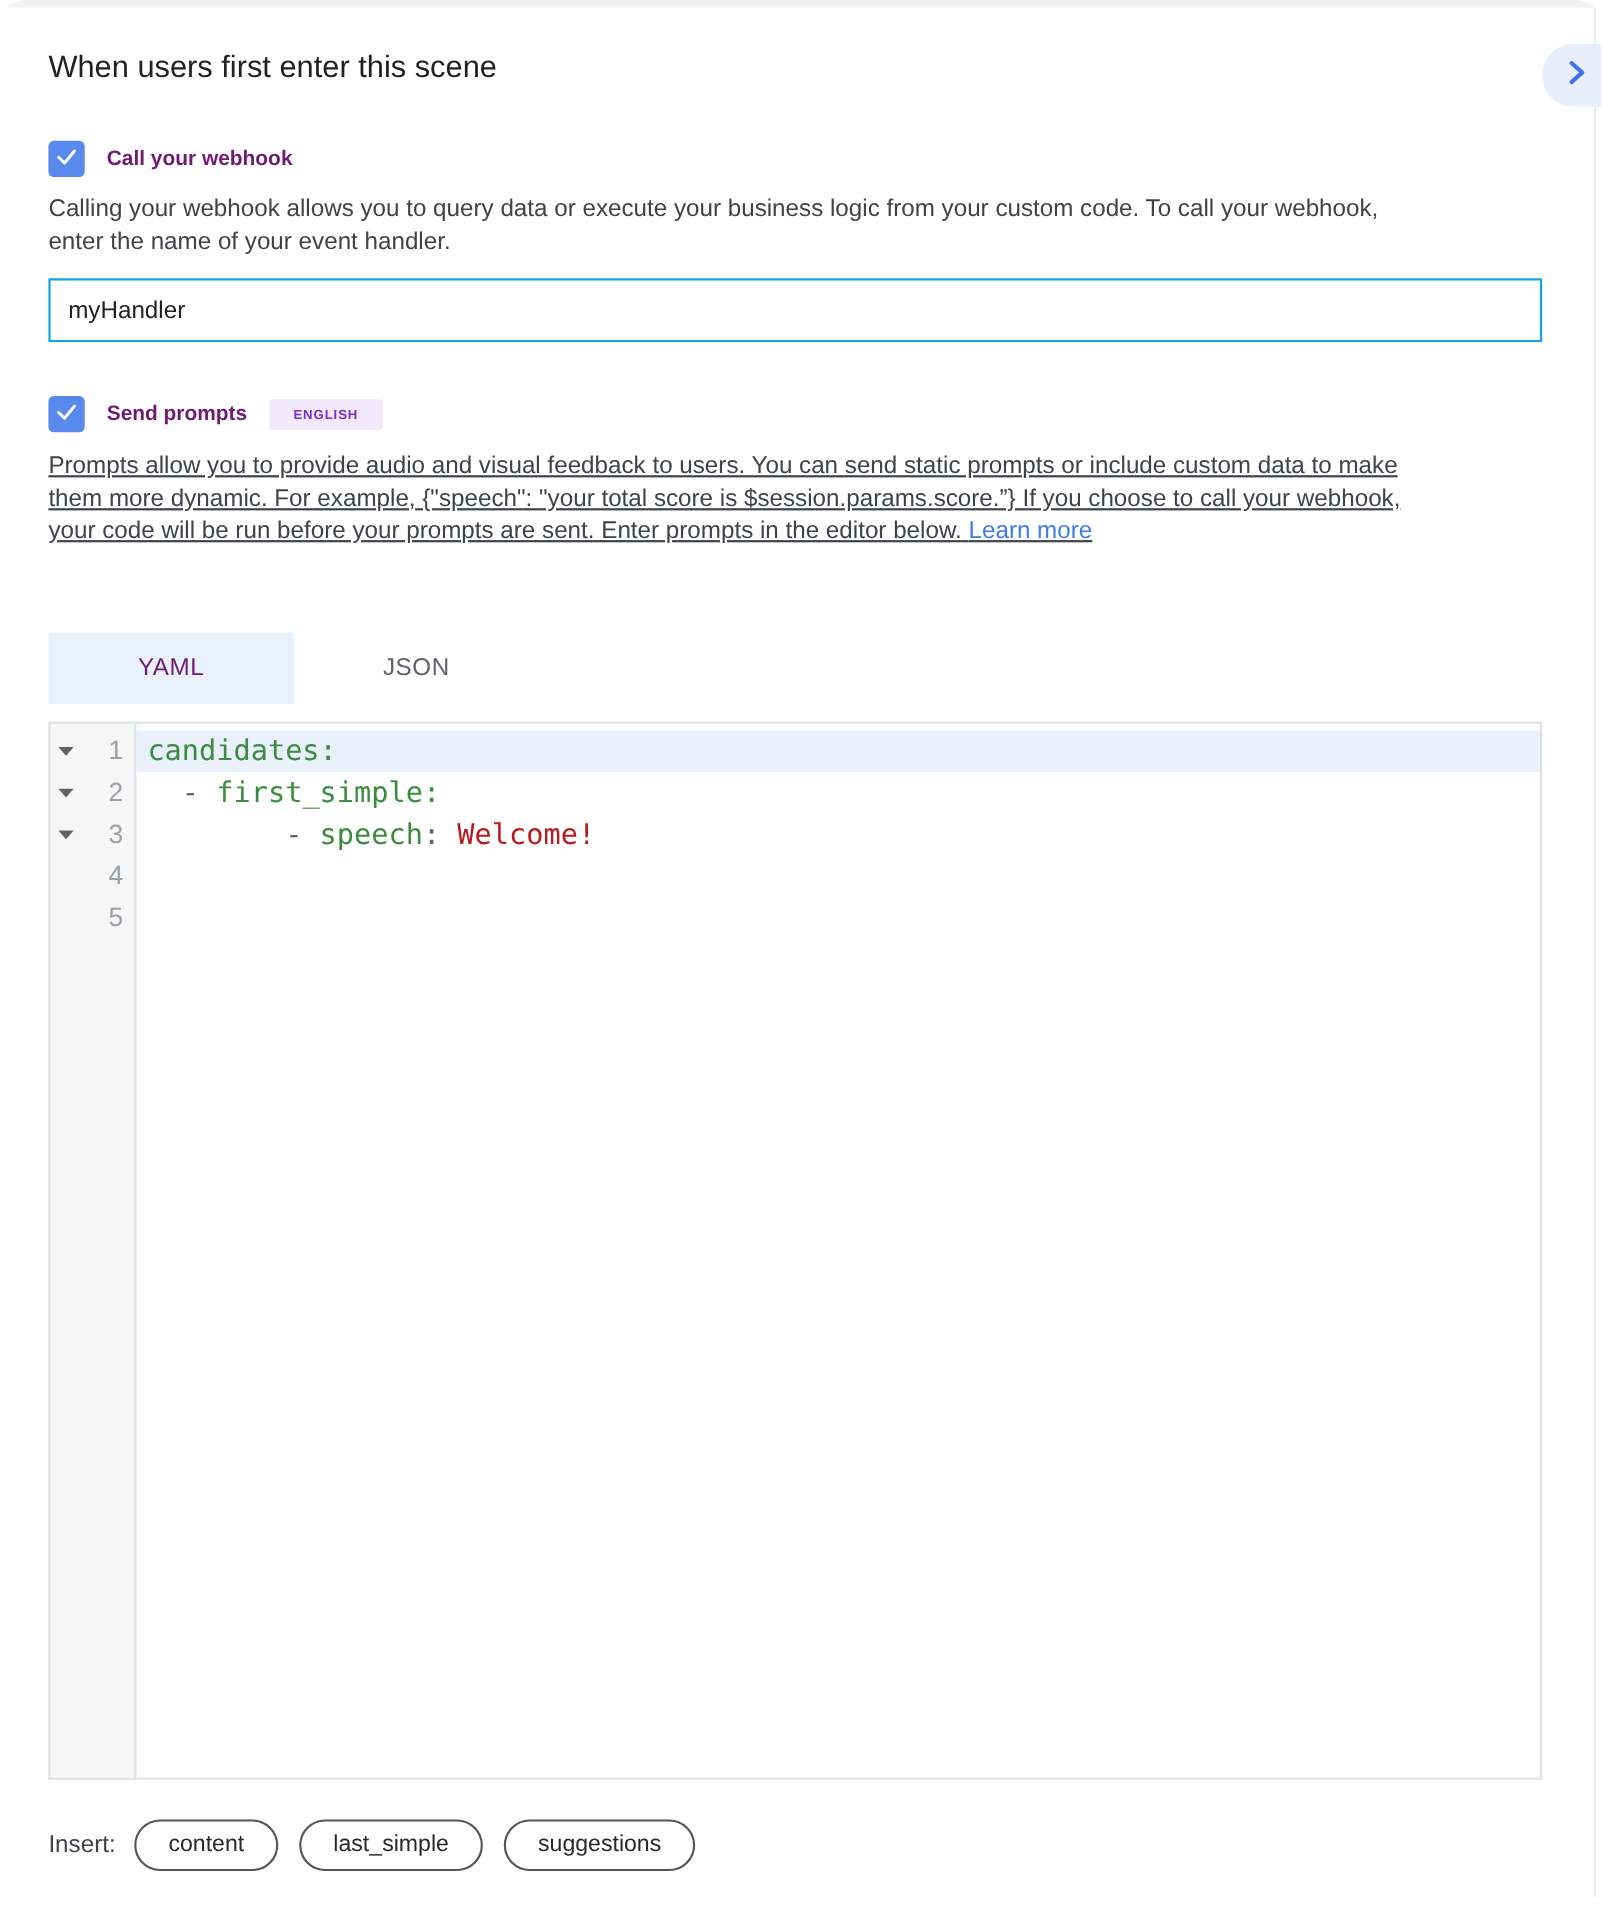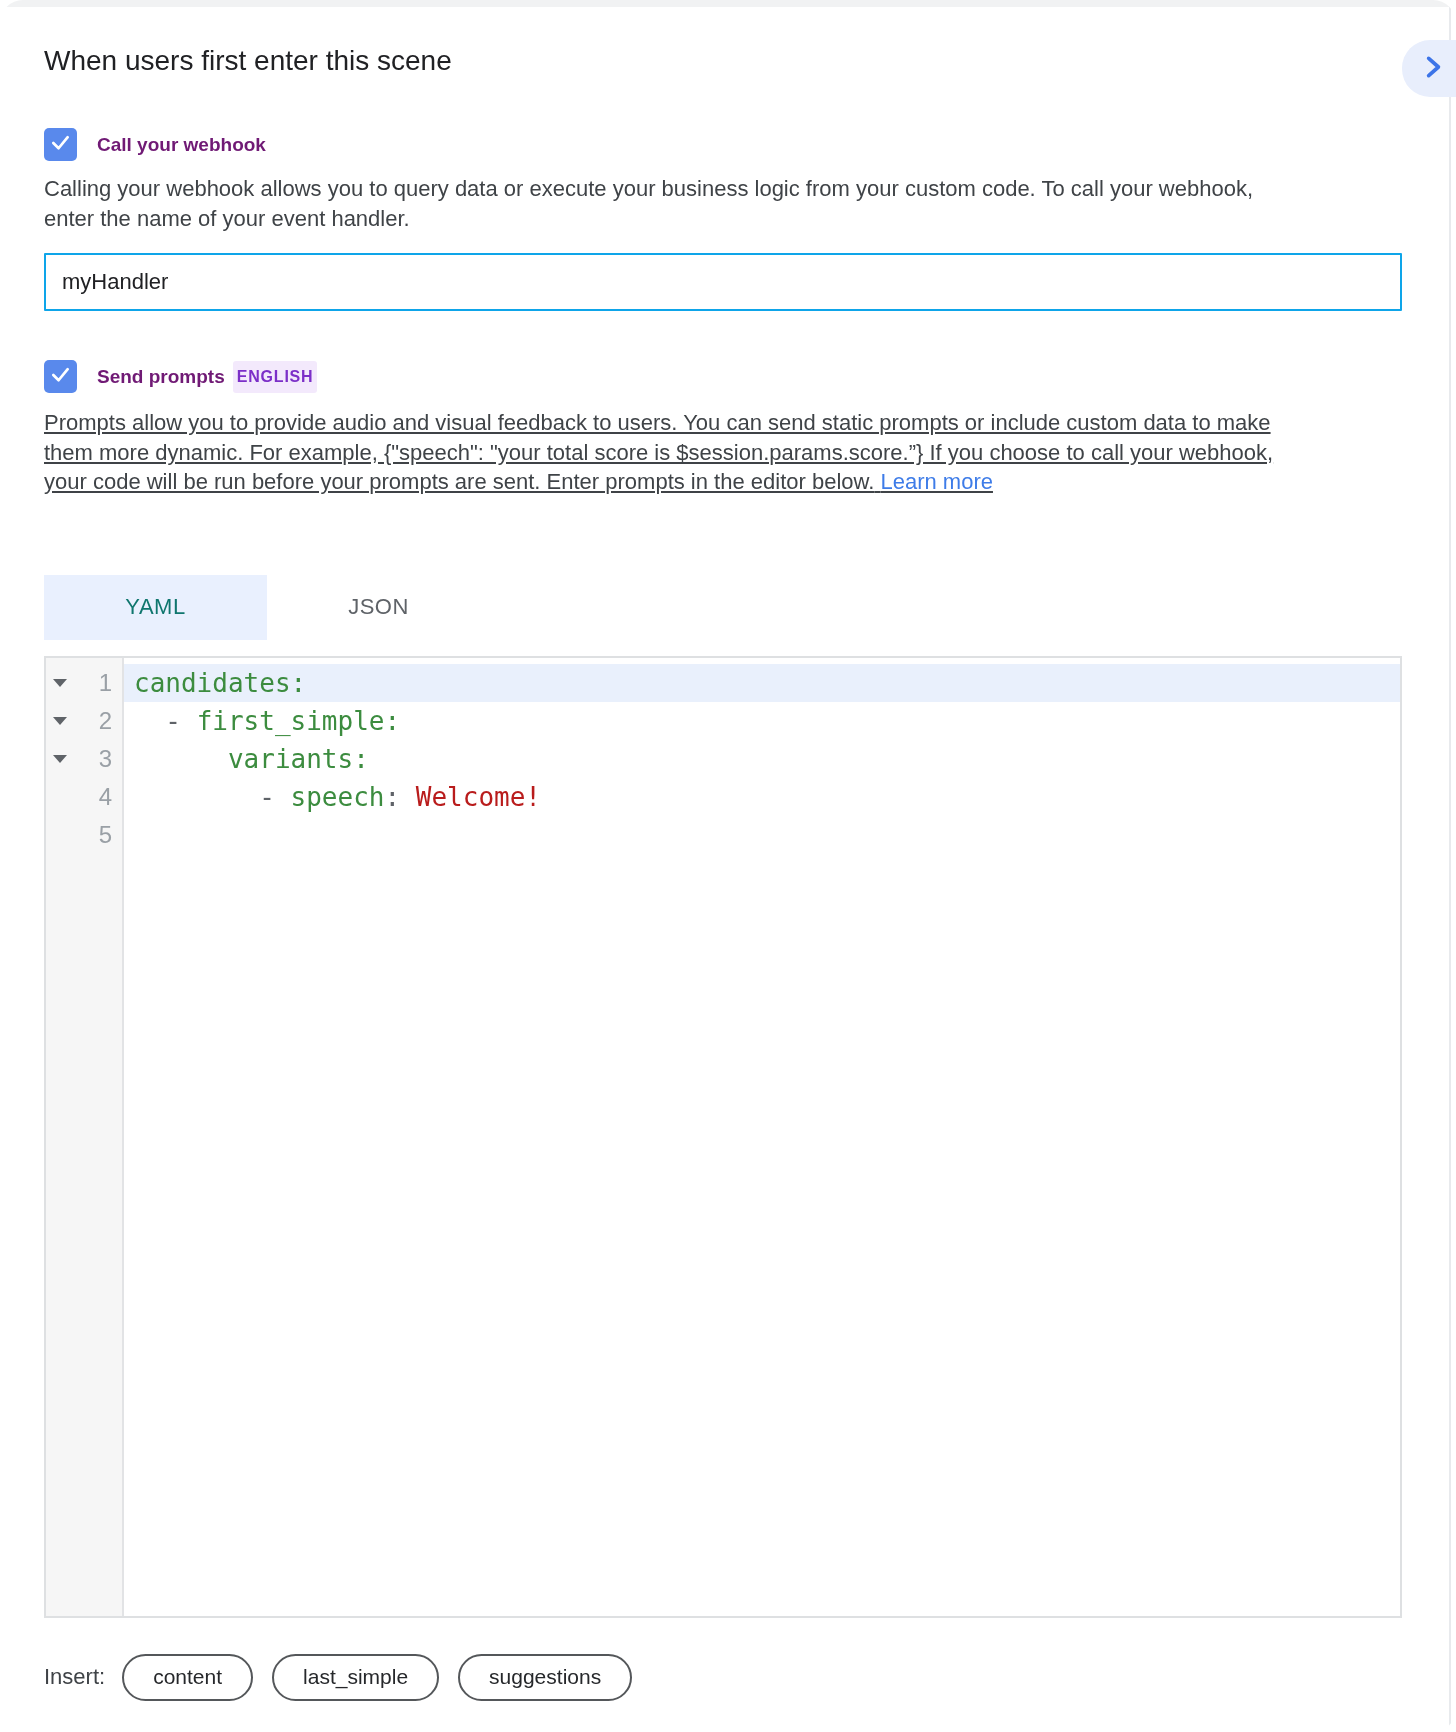--- a/index.html
+++ b/index.html
@@ -24,43 +24,43 @@
 
   .check-row { display:flex; align-items:center; }
   .row-webhook { margin-top:50px; }
   .row-prompts { margin-top:49px; }
   .checkbox {
     width:33px; height:33px; border-radius:5px; background:#5989EC;
     display:flex; align-items:center; justify-content:center; cursor:pointer; flex:0 0 auto;
   }
   .check-label { margin-left:20px; font-size:19px; font-weight:700; color:#701a75; }
   .lang-badge {
-    margin-left:8px; background:#F3E9FC; color:#7C2FC8;
-    font-size:16px; font-weight:700; letter-spacing:0.8px;
-    padding:7px 4px; border-radius:3px;
+    margin-left:20px; background:#F3E9FC; color:#7C2FC8;
+    font-size:12px; font-weight:700; letter-spacing:0.8px;
+    padding:7px 22px; border-radius:3px;
   }
 
   .desc { font-size:22px; line-height:29.5px; color:#3F4347; }
   .desc-webhook { margin-top:13px; width:1245px; }
   .desc-prompts { margin-top:15px; width:1270px;text-decoration:underline; }
   .learn-more { color:#3E7CE8; text-decoration:none; cursor:pointer; }
 
   .handler-input {
     margin-top:20px; width:1358px; height:58px;
     border:2px solid #0ea5e9; border-radius:1px; background:#fff;
     font-family:"Liberation Sans", sans-serif; font-size:22px; color:#202124;
     padding:0 16px; outline:none; display:block;
   }
 
   .tabs { margin-top:78px; display:flex; }
   .tab {
     width:223px; height:65px; display:flex; align-items:center; justify-content:center;
     font-size:22px; letter-spacing:0.5px; cursor:pointer; color:#5F6368; font-weight:500;
   }
-  .tab.active { background:#E9F0FE; color:#0f766e; }
+  .tab.active { background:#E9F0FE; color:#701a75; }
 
   .editor {
     margin-top:16px; width:1358px; height:962px;
     border:2px solid #DEE0E2; display:flex; background:#fff;
   }
   .gutter {
     width:78px; background:#F6F6F6; border-right:2px solid #E2E3E5;
     padding-top:6px; flex:0 0 auto;
   }
   .gutter-row { height:38px; display:flex; align-items:center; }
@@ -167,21 +167,20 @@
         </div>
         <div class="gutter-row">
           <div class="fold-cell"></div>
           <div class="num-cell">5</div>
         </div>
       </div>
 
       <div class="code-area">
         <div class="code-line active"><span class="tok-key">candidates:</span></div>
         <div class="code-line"><span>  </span><span class="tok-punct">- </span><span class="tok-key">first_simple:</span></div>
-        <div class="code-line"><span>      </span><span class="tok-key">variants:</span></div>
         <div class="code-line"><span>        </span><span class="tok-punct">- </span><span class="tok-key">speech</span><span class="tok-punct">: </span><span class="tok-value">Welcome!</span></div>
         <div class="code-line"></div>
       </div>
     </div>
 
     <div class="insert-row">
       <div class="insert-label">Insert:</div>
       <button class="pill-btn">content</button>
       <button class="pill-btn">last_simple</button>
       <button class="pill-btn">suggestions</button>

